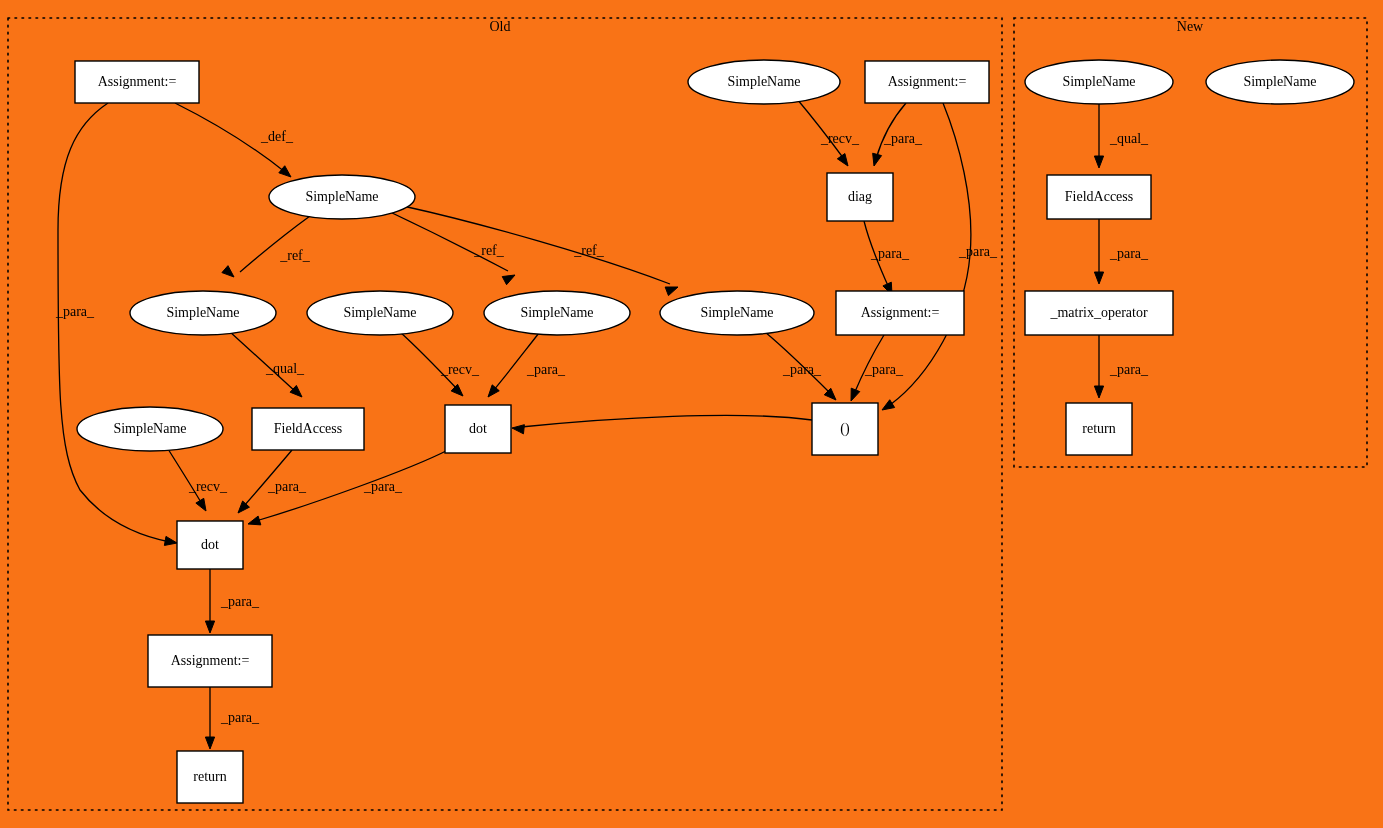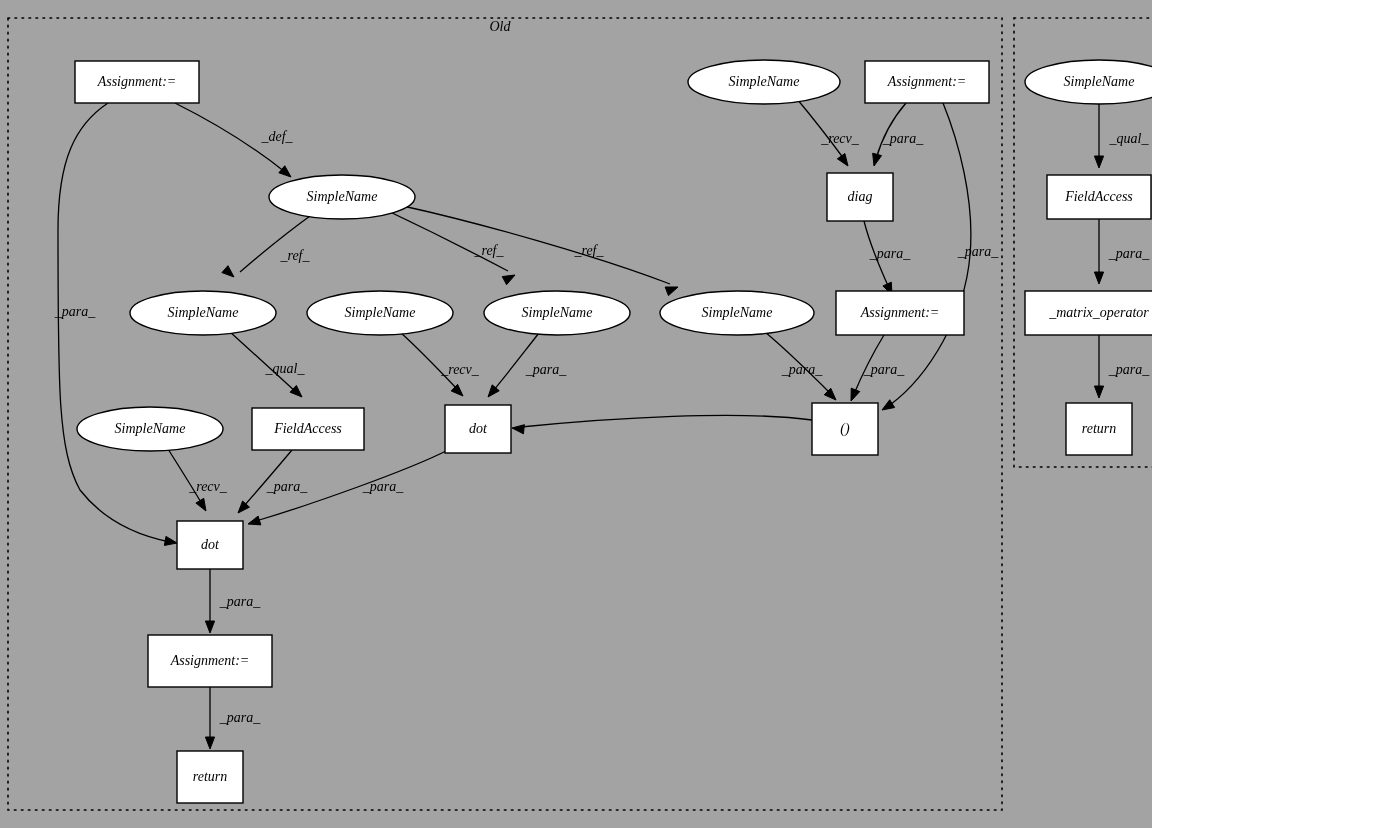--- a/index.html
+++ b/index.html
@@ -2,26 +2,25 @@
 <html><head>
 <meta charset="utf-8">
 <style>
   html, body {
     margin: 0;
     padding: 0;
     background: #ffffff;
   }
   #stage {
     position: relative;
-    width: 1152px;
+    width: 1383px;
     height: 828px;
-    background: #a3a3a3;
+    background: #f97316;
     font-family: "Liberation Serif", "DejaVu Serif", serif;
     overflow: hidden;
-    font-style: italic;
   }
   #graph-svg {
     position: absolute;
     left: 0;
     top: 0;
     width: 1383px;
     height: 828px;
   }
   .cluster-rect {
     fill: none;

